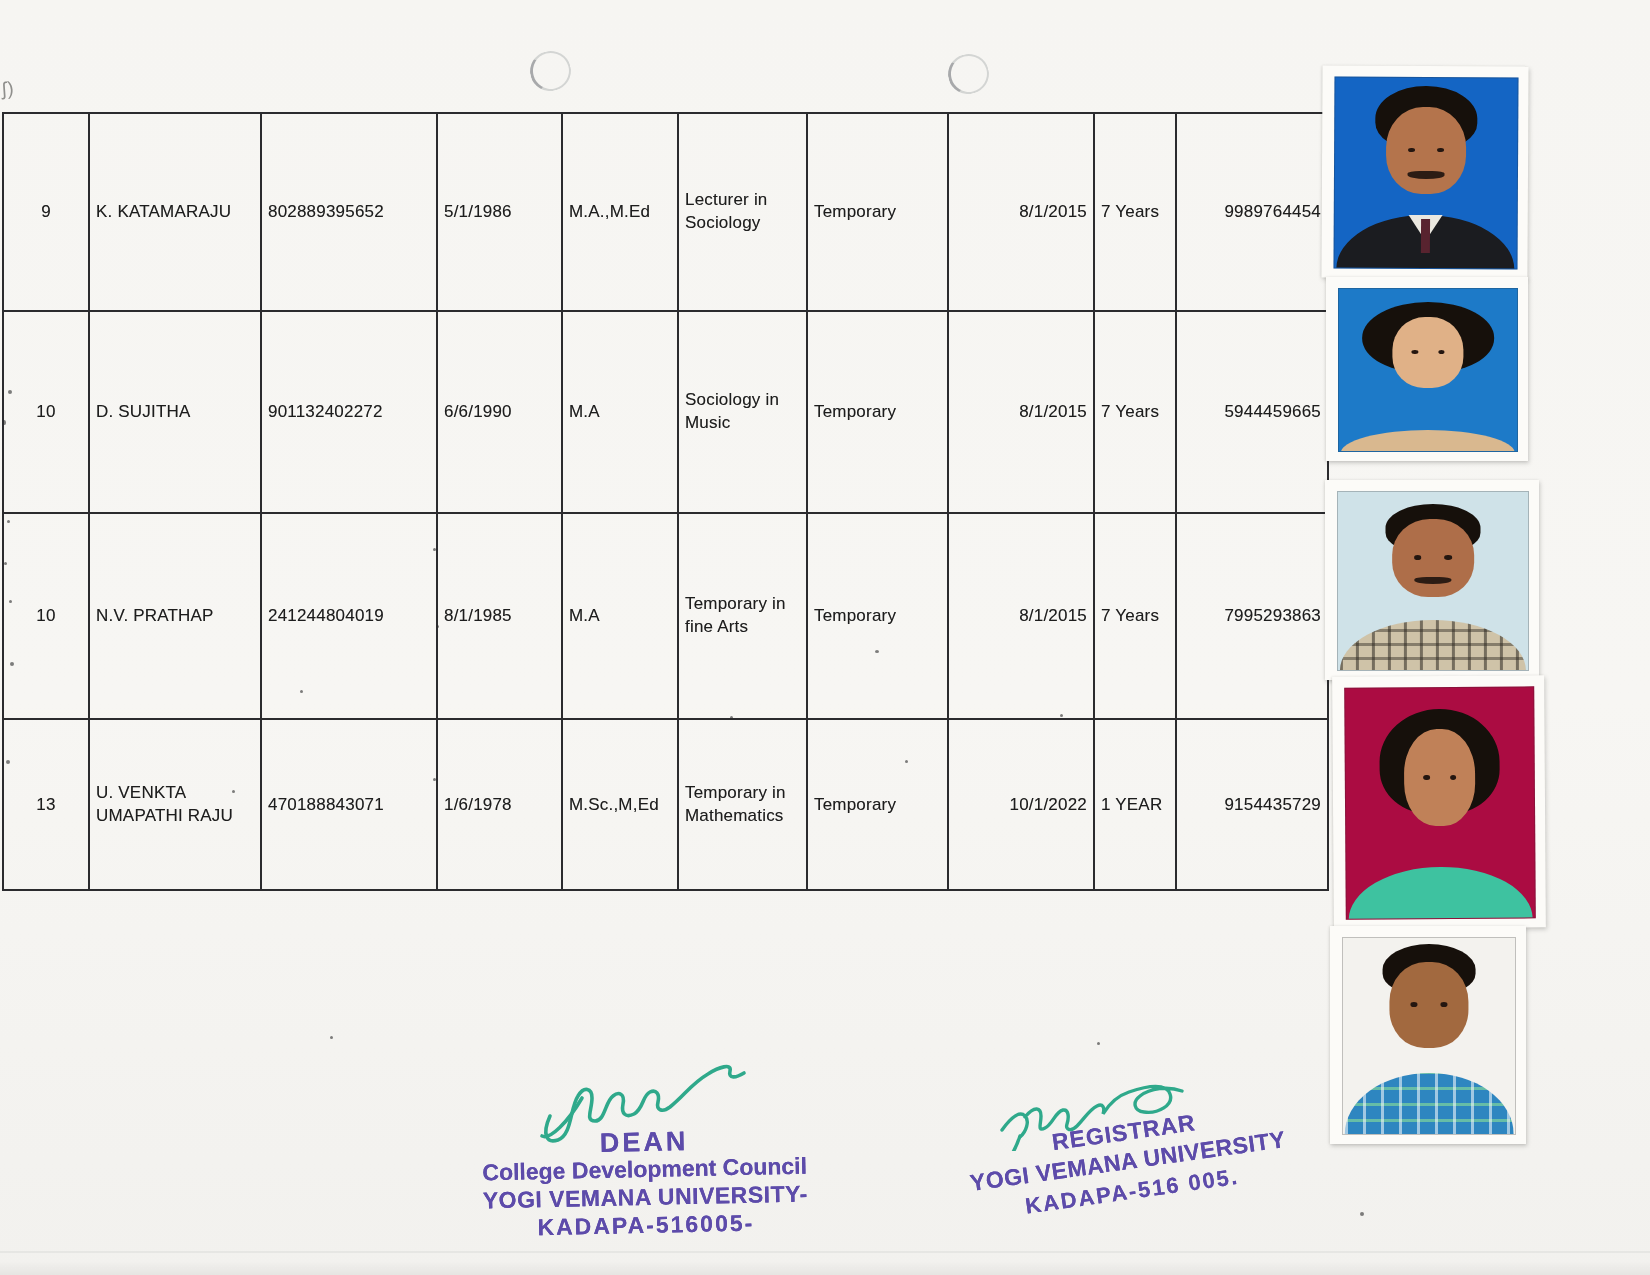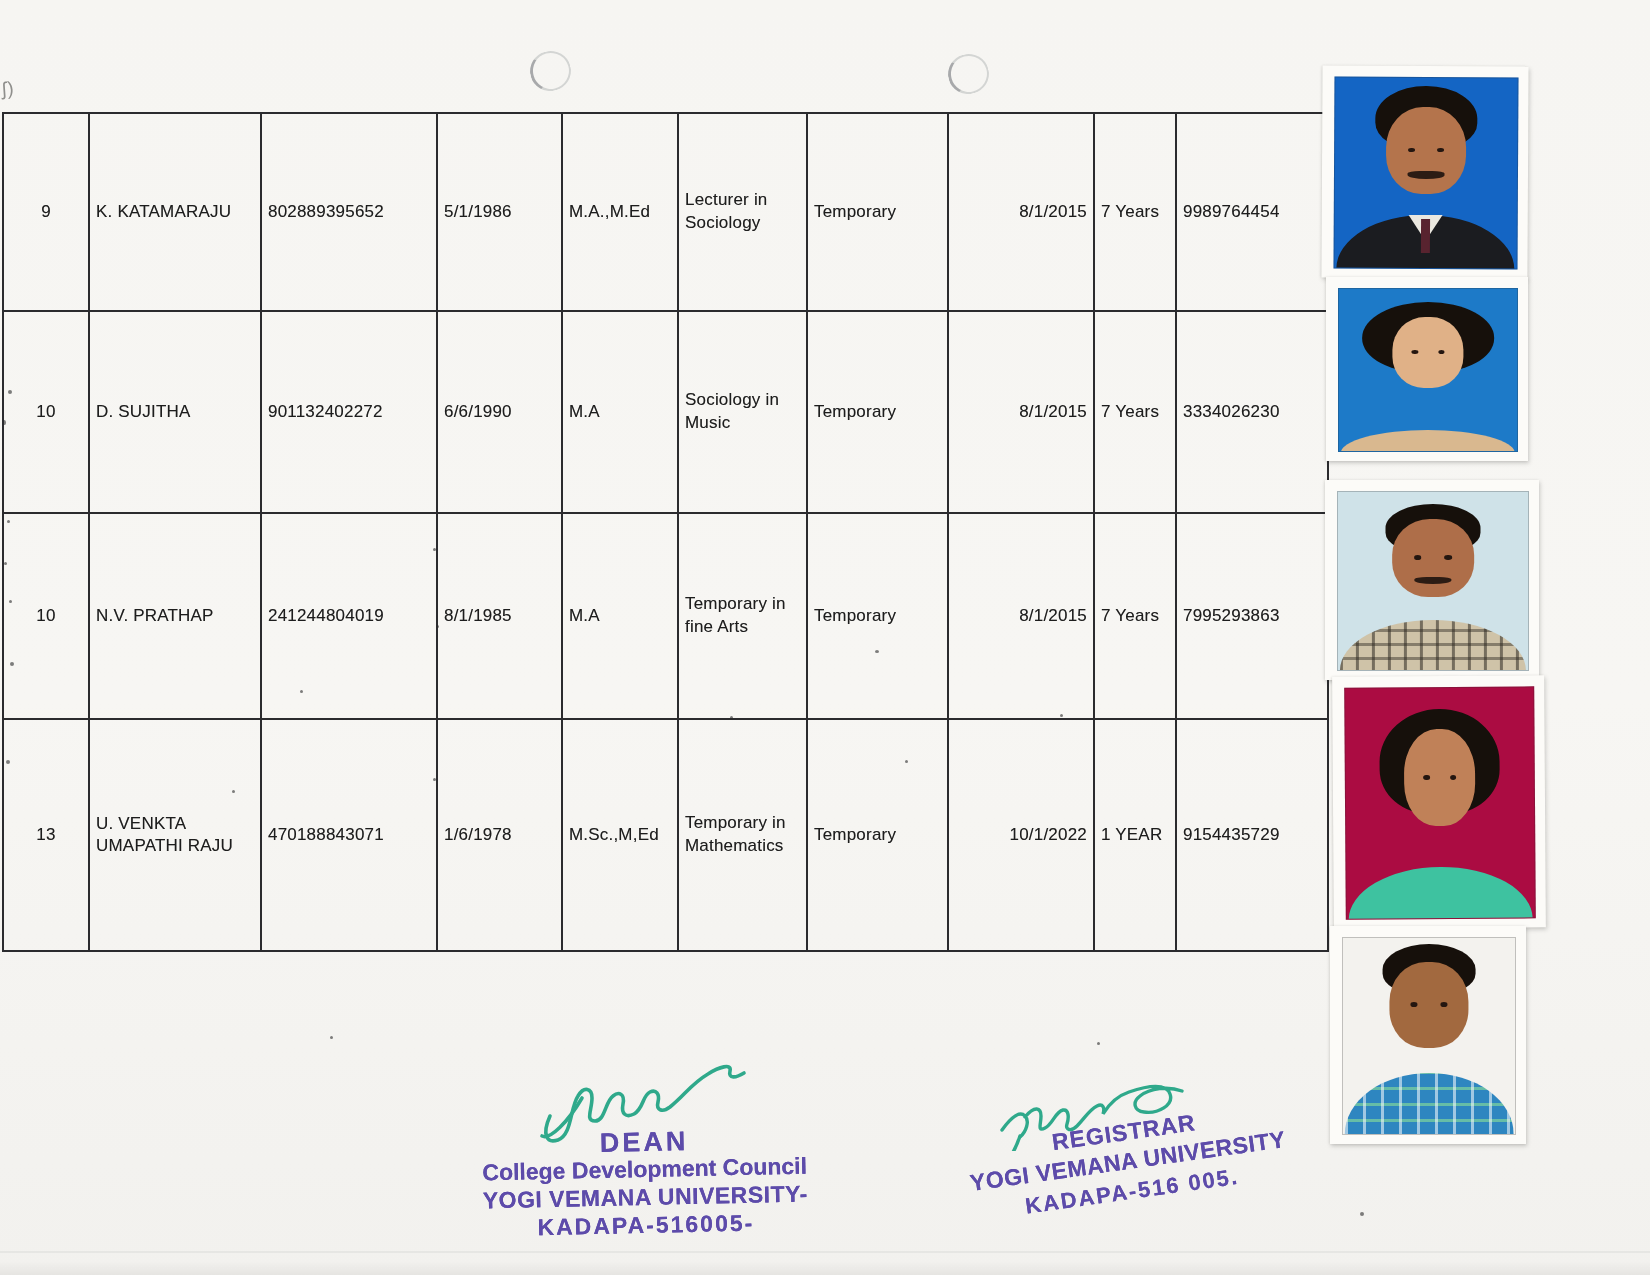--- a/index.html
+++ b/index.html
@@ -13,24 +13,24 @@
     position:absolute;left:2px;top:112px;width:1325px;
     border-collapse:collapse;table-layout:fixed;
     font-size:17px;color:#1d1d1d;
   }
   table.faculty td{
     border:2px solid #2b2b2e;vertical-align:middle;
     padding:2px 6px;letter-spacing:.2px;
     text-shadow:0 0 .4px rgba(0,0,0,.35);
     overflow:hidden;
   }
-  tr.r1{height:198px}tr.r2{height:202px}tr.r3{height:206px}tr.r4{height:204px}tr.r5{height:232px}
+  tr.r1{height:198px}tr.r2{height:202px}tr.r3{height:206px}tr.r4{height:204px}tr.r5{height:171px}
   td.c-sno{text-align:center}
   td.c-date{text-align:right;padding-right:5px}
-  td.c-phone{padding-right:7px}
+  td.c-phone{text-align:right;padding-right:7px}
   td.c-desg{line-height:1.35}
   td.c-name{line-height:1.3}
   
   .photo-card{
     position:absolute;background:#fcfbf8;
     box-shadow:1px 2px 4px rgba(60,60,55,.25), -1px 0 2px rgba(60,60,55,.08);
     padding:11px 12px;
   }
   .photo{position:relative;width:100%;height:100%;overflow:hidden;border:1px solid rgba(40,40,40,.25);}
   .hair,.head,.body{position:absolute;left:50%;transform:translateX(-50%);}
@@ -160,21 +160,21 @@
       <tr class="r2">
         <td class="c-sno">10</td>
         <td class="c-name">D. SUJITHA</td>
         <td class="c-id">901132402272</td>
         <td class="c-dob">6/6/1990</td>
         <td class="c-qual">M.A</td>
         <td class="c-desg">Sociology in Music</td>
         <td class="c-type">Temporary</td>
         <td class="c-date">8/1/2015</td>
         <td class="c-exp">7 Years</td>
-        <td class="c-phone">3334026230</td>
+        <td class="c-phone">5944459665</td>
       </tr>
       <tr class="r3">
         <td class="c-sno">10</td>
         <td class="c-name">N.V. PRATHAP</td>
         <td class="c-id">241244804019</td>
         <td class="c-dob">8/1/1985</td>
         <td class="c-qual">M.A</td>
         <td class="c-desg">Temporary in fine Arts</td>
         <td class="c-type">Temporary</td>
         <td class="c-date">8/1/2015</td>

